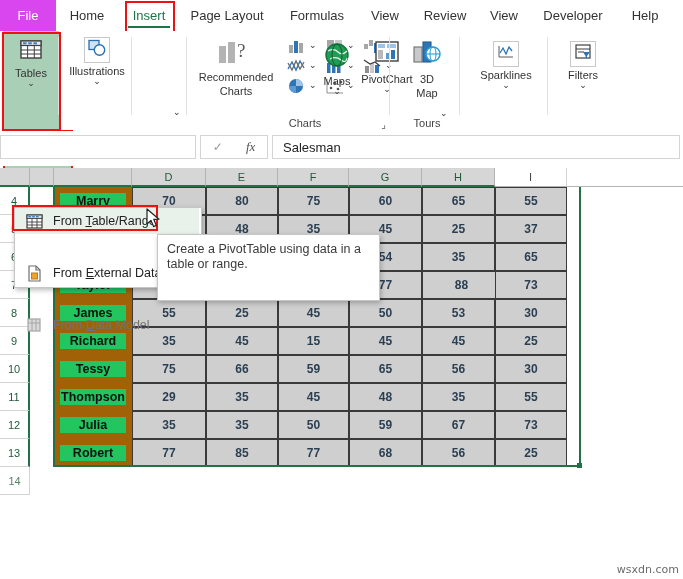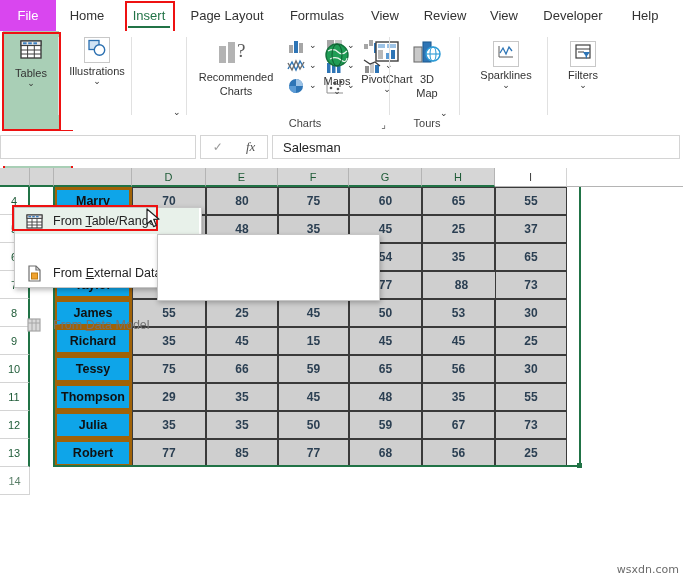--- a/index.html
+++ b/index.html
@@ -80,22 +80,22 @@
   .rowhdr{position:absolute;left:0;width:30px;height:28px;
           background:#fff;border-bottom:1px solid #d4d4d4;border-right:1px solid #d4d4d4;
           display:flex;align-items:center;justify-content:center;
           font-size:11px;color:#5a7f68;box-sizing:border-box;}
   .rowhdr.sel{color:#1f5c38;border-right:2px solid #217346;}
 
   
   .sheet{position:absolute;left:0;top:187px;width:683px;height:392px;background:#fff;overflow:hidden;}
   .cell{position:absolute;box-sizing:border-box;display:flex;align-items:center;justify-content:center;}
   .name-cell{
-    background:#0ea5e9;color:#111;font-weight:bold;font-size:12.5px;
-    border:3px solid #a16207;
+    background:#22c55e;color:#111;font-weight:bold;font-size:12.5px;
+    border:6px solid #a16207;
   }
   .num-cell{
     background:#cfcfcf;color:#2b3f52;font-weight:bold;font-size:12px;
     border:1px solid #3a3a3a;
   }
   .selrange{position:absolute;border:2px solid #217346;box-sizing:border-box;pointer-events:none;}
   .selhandle{position:absolute;width:5px;height:5px;background:#217346;}
 
   
   .menu{
@@ -560,16 +560,17 @@
 
   <div class="redbox" style="left:12px;top:205px;width:146px;height:26px;"></div>
 
   <div class="cursor" style="left:146px;top:208px;">
     <svg width="16" height="22" viewBox="0 0 16 22">
       <path d="M1 1 L1 16 L5 12.4 L7.6 18.6 L10.3 17.4 L7.8 11.4 L13 11.2 Z" fill="#fff" stroke="#222" stroke-width="1.2" stroke-linejoin="round"></path>
     </svg>
   </div>
 
   <div class="tip" style="left:157px;top:234px;width:223px;height:67px;">
+    <div class="t2">Create a PivotTable using data in a table or range.</div>
   </div>
 
   <div class="wm">wsxdn.com</div>
 </div>
 
 </body></html>

